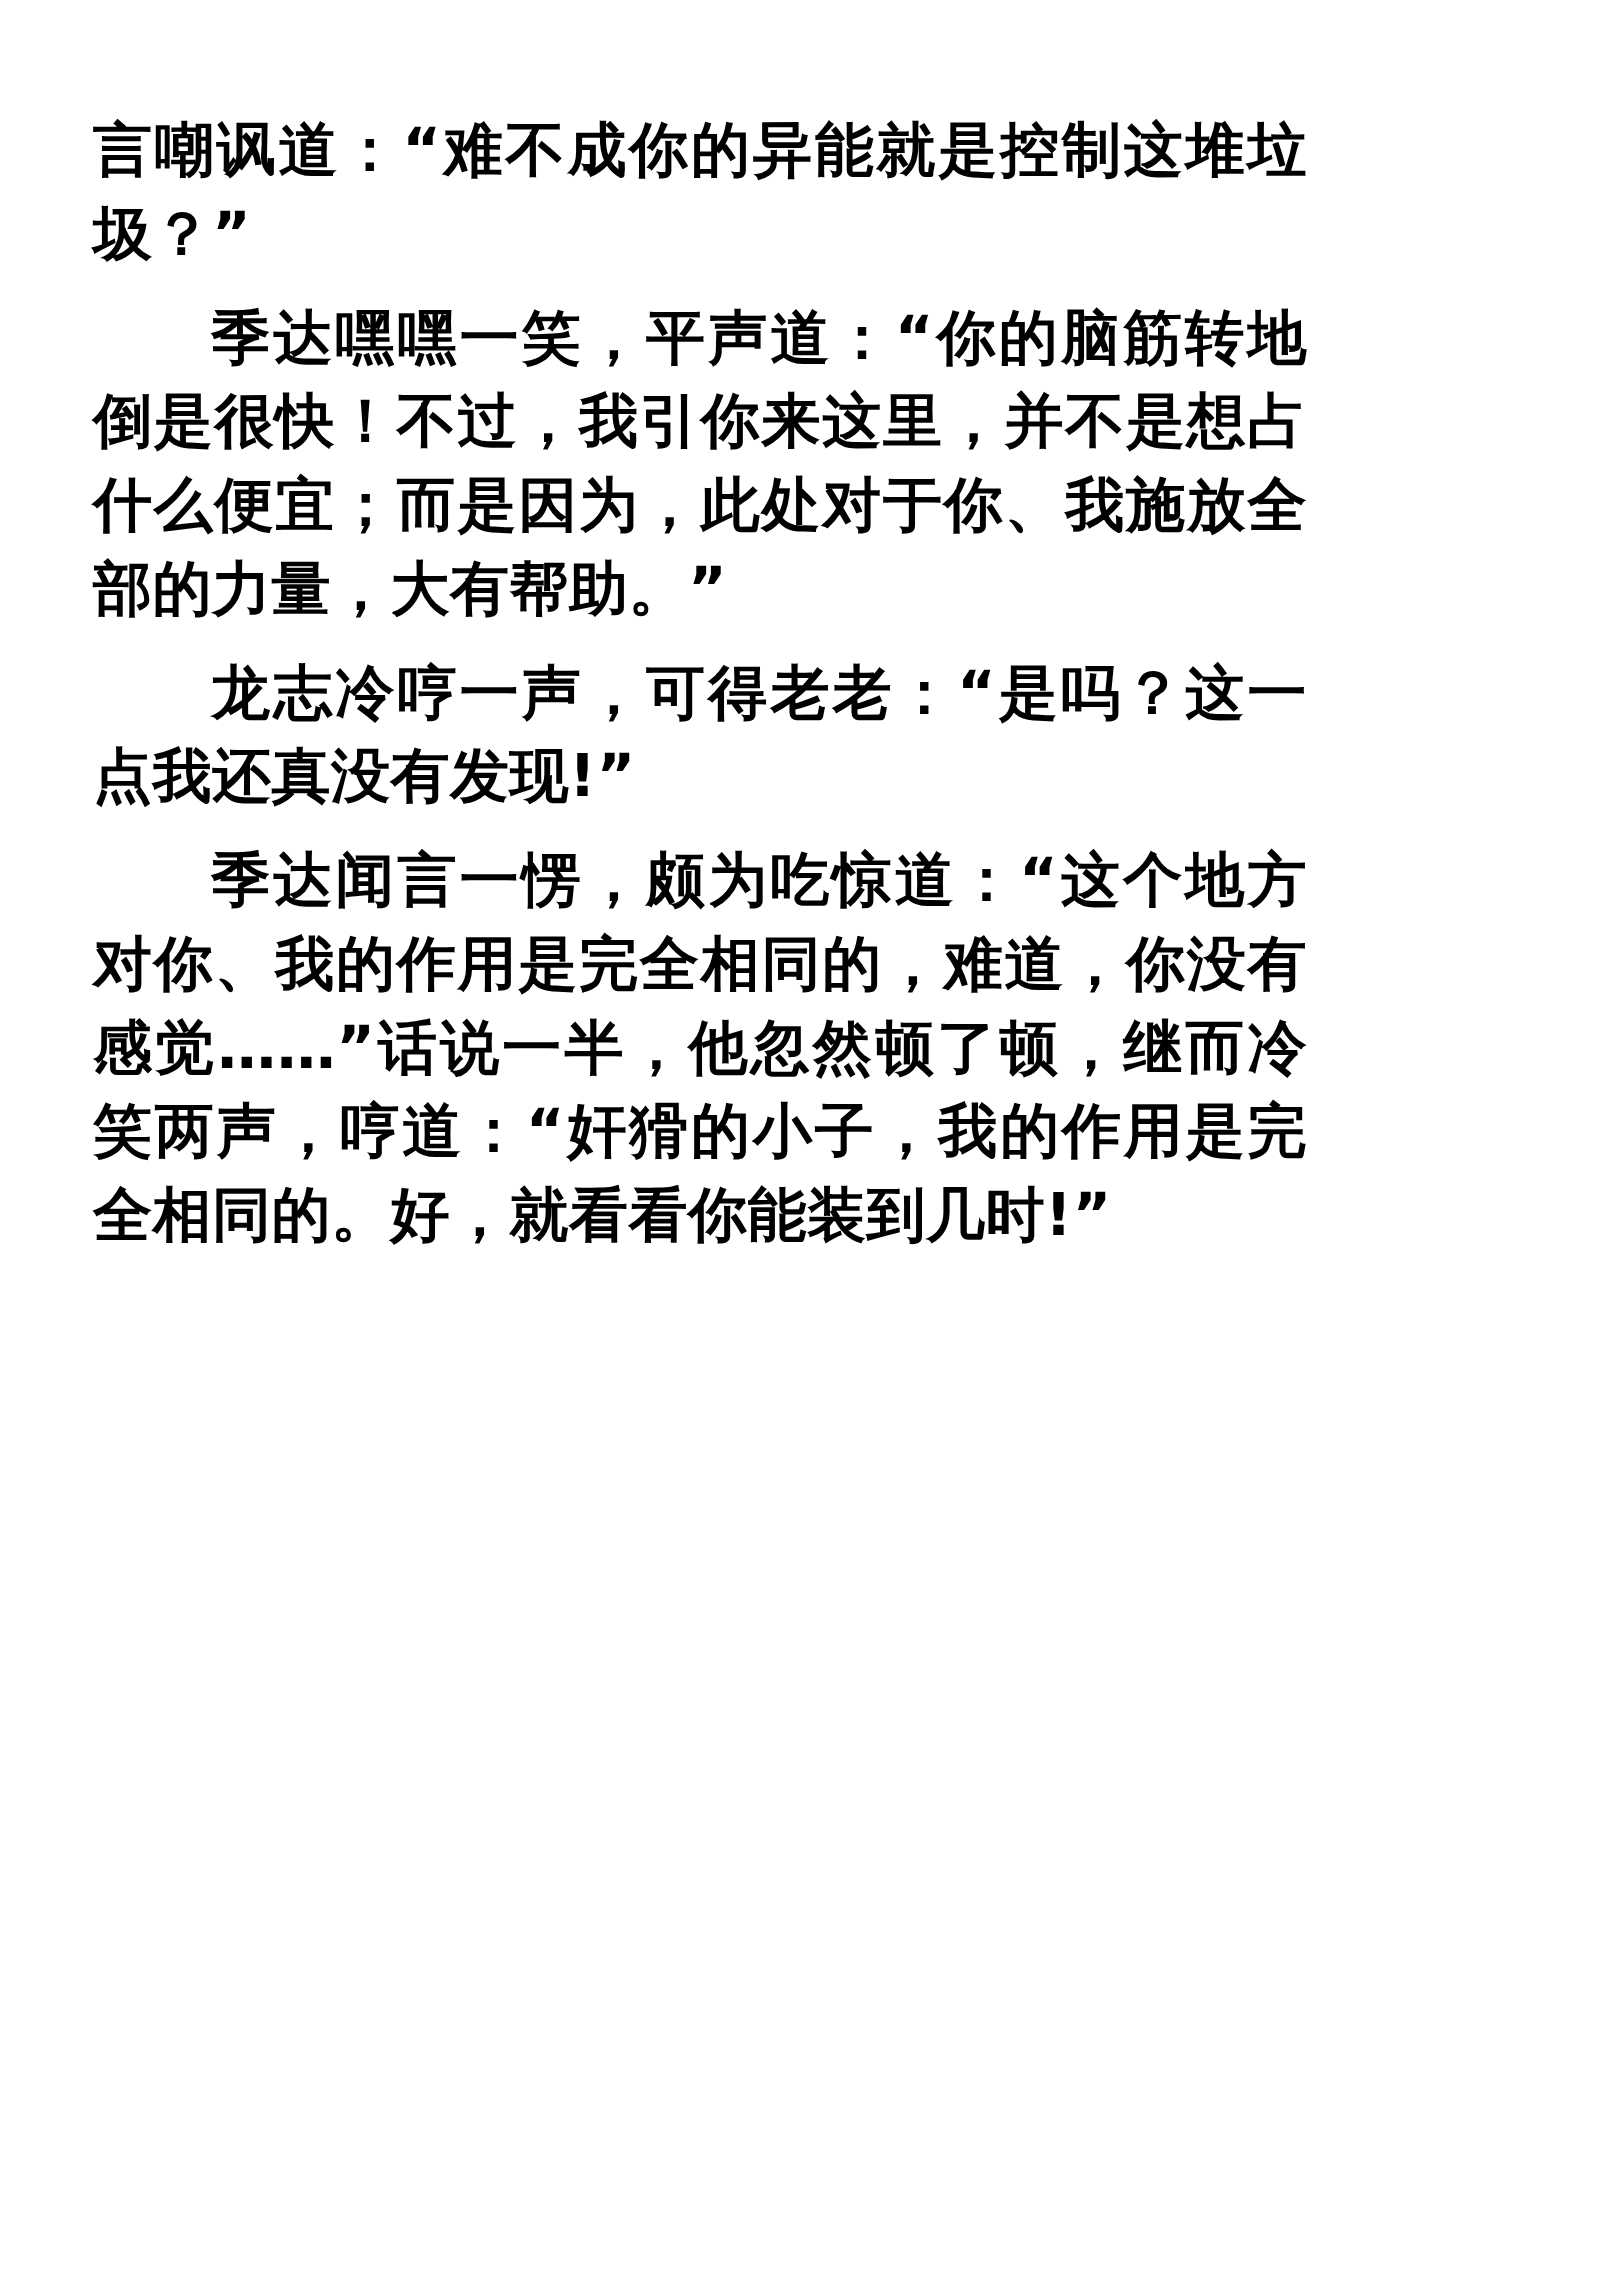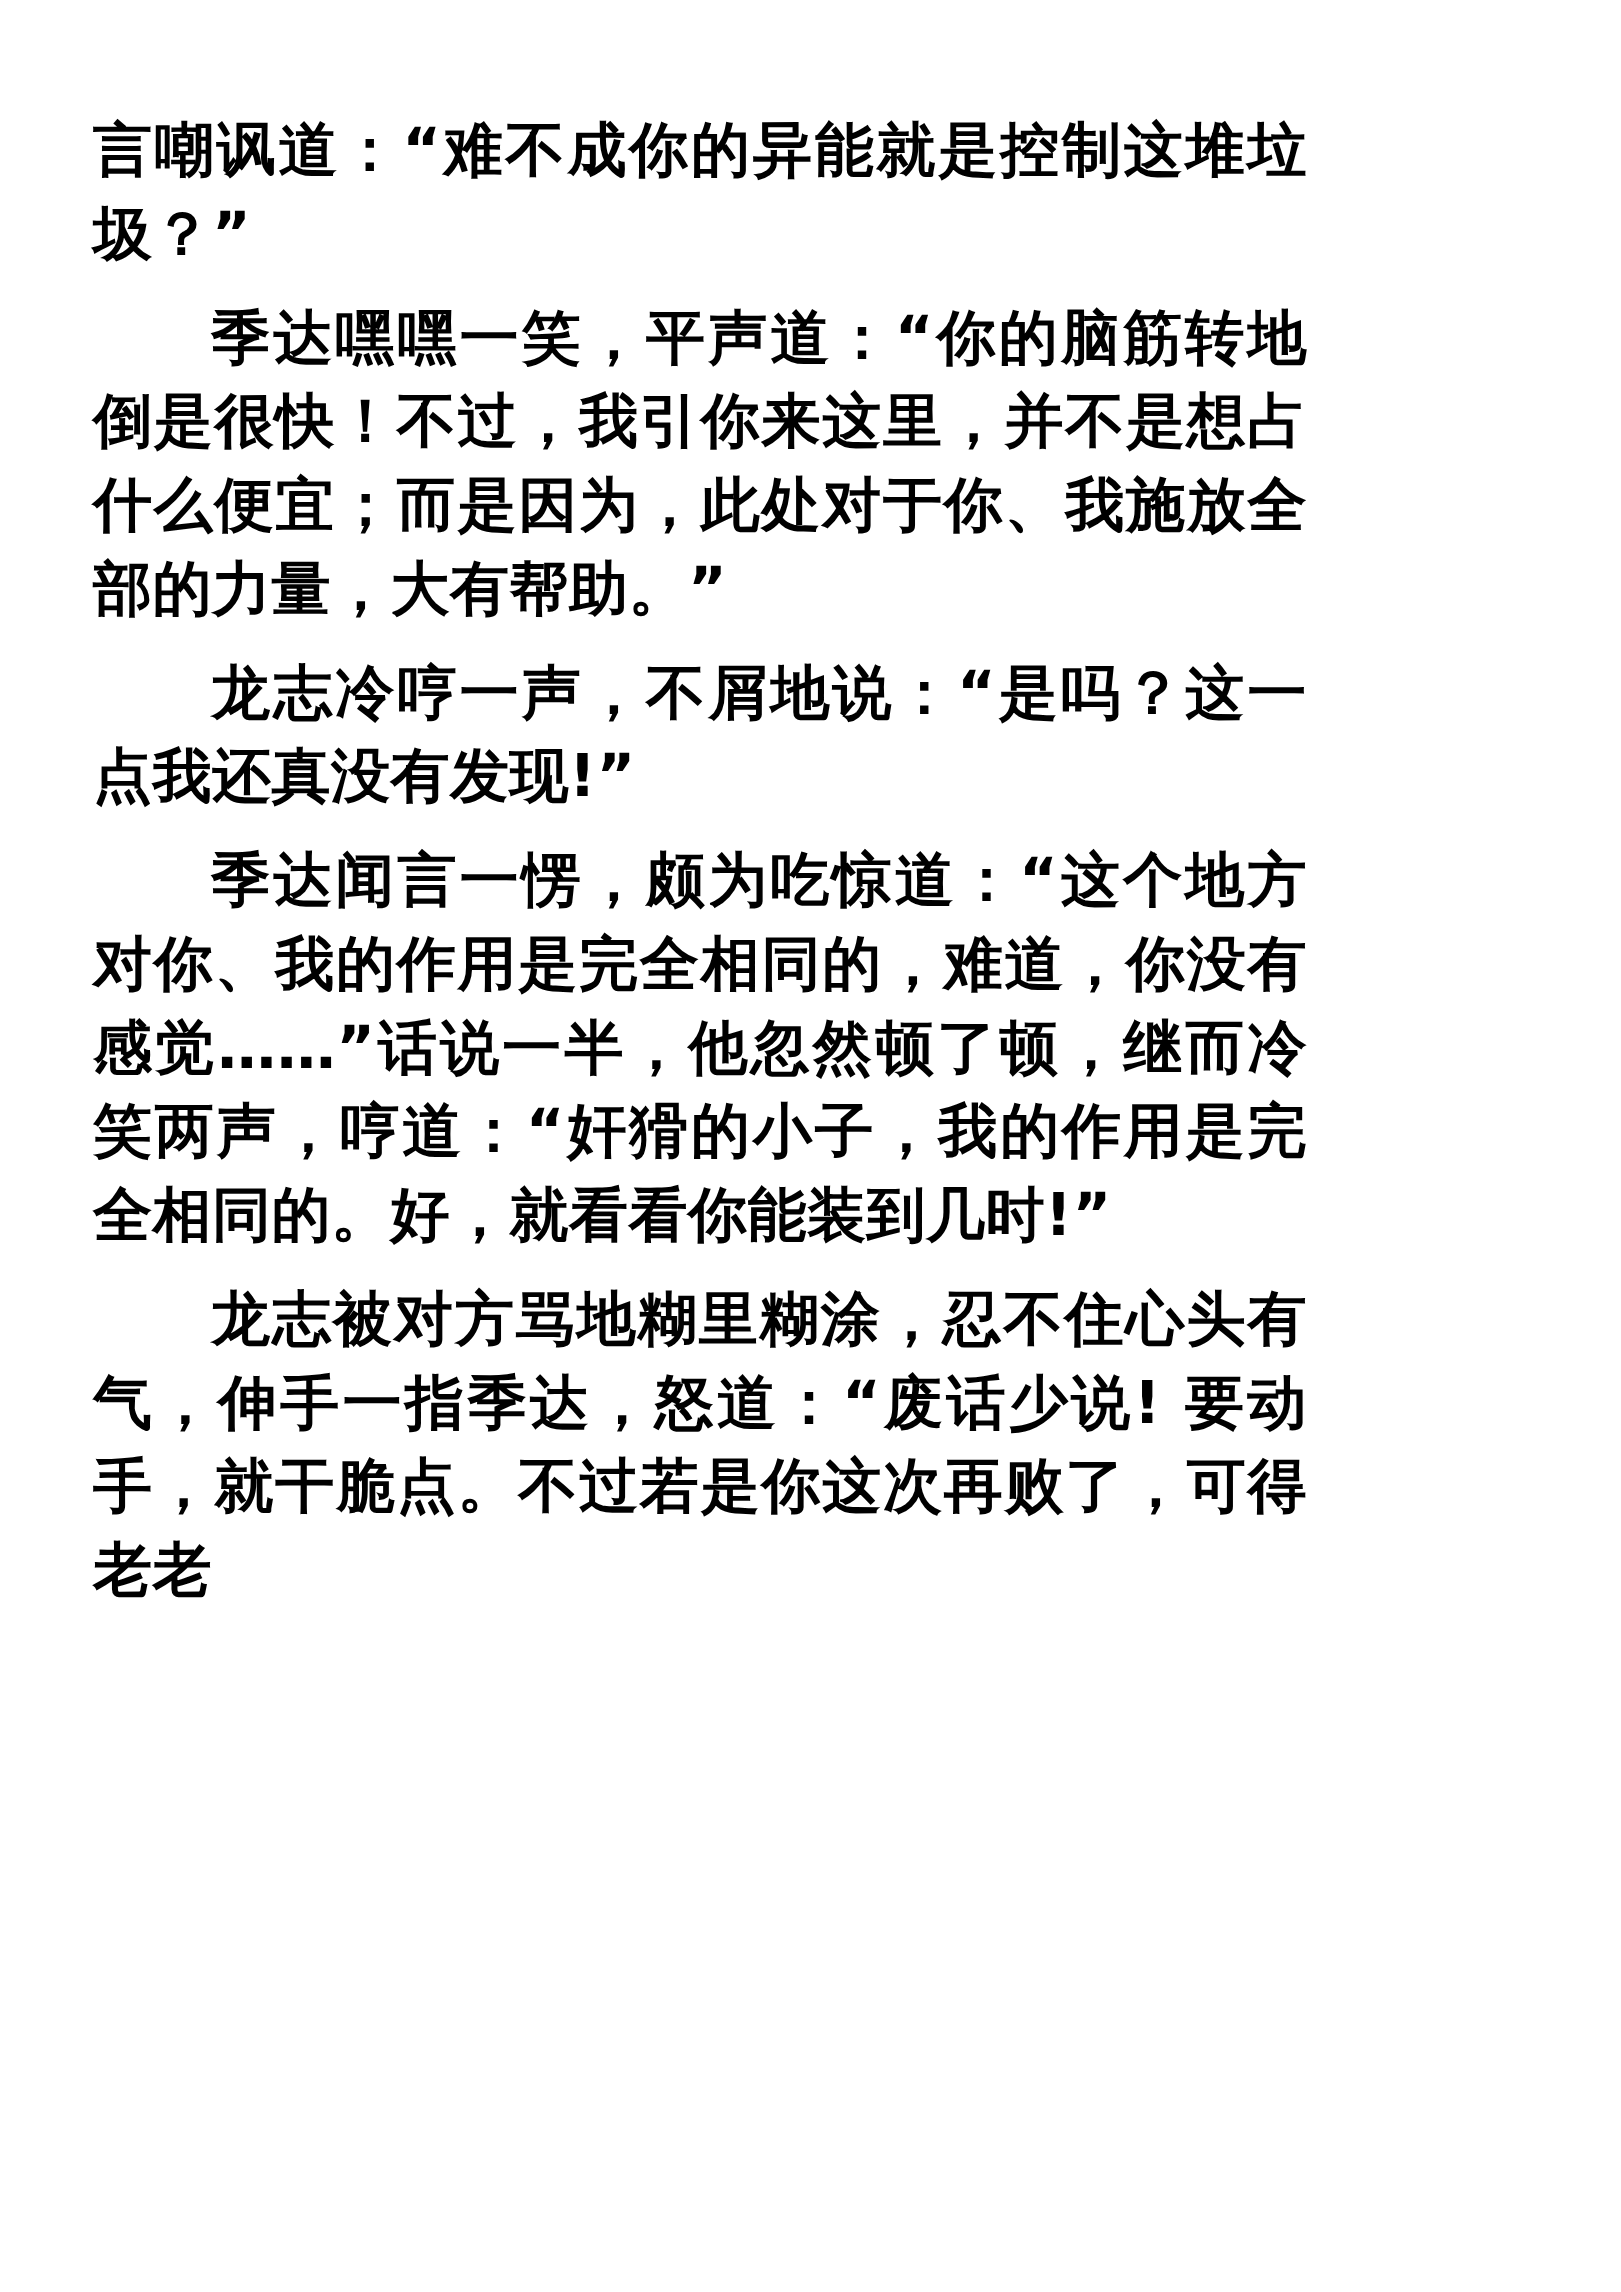--- a/index.html
+++ b/index.html
@@ -38,18 +38,17 @@
     margin-top: 20px;
   }
 </style>
 </head>
 <body>
 
 <div class="page">
   <div class="body-text">
     <p class="para">言嘲讽道：“难不成你的异能就是控制这堆垃圾？”</p>
     <p class="para indent">季达嘿嘿一笑，平声道：“你的脑筋转地倒是很快！不过，我引你来这里，并不是想占什么便宜；而是因为，此处对于你、我施放全部的力量，大有帮助。”</p>
-    <p class="para indent">龙志冷哼一声，不屑地说：“是吗？这一点我还真没有发现!”</p>
+    <p class="para indent">龙志冷哼一声，可得老老：“是吗？这一点我还真没有发现!”</p>
     <p class="para indent">季达闻言一愣，颇为吃惊道：“这个地方对你、我的作用是完全相同的，难道，你没有感觉……”话说一半，他忽然顿了顿，继而冷笑两声，哼道：“奸猾的小子，我的作用是完全相同的。好，就看看你能装到几时!”</p>
-    <p class="para indent">龙志被对方骂地糊里糊涂，忍不住心头有气，伸手一指季达，怒道：“废话少说! 要动手，就干脆点。不过若是你这次再败了，可得老老</p>
   </div>
 </div>
 
 
 </body></html>

